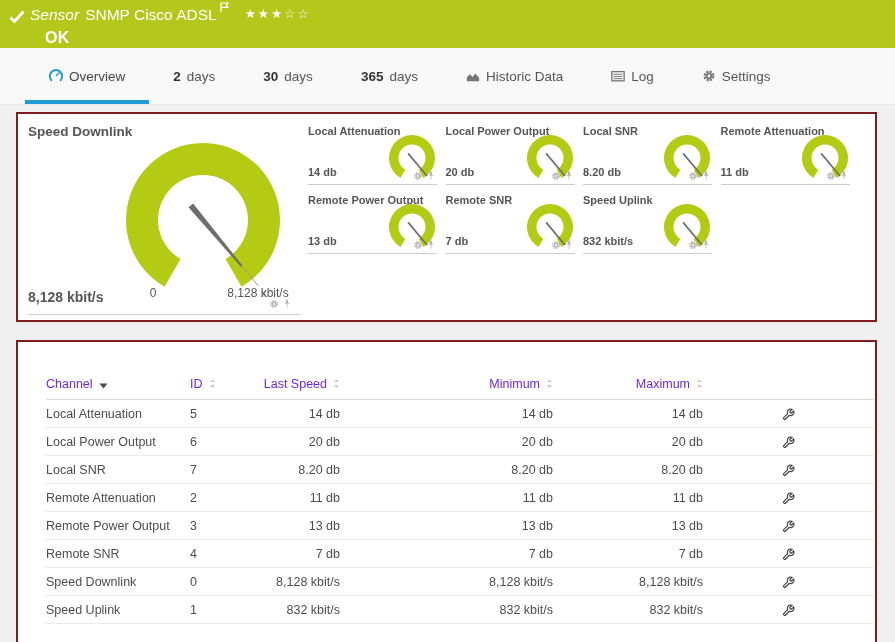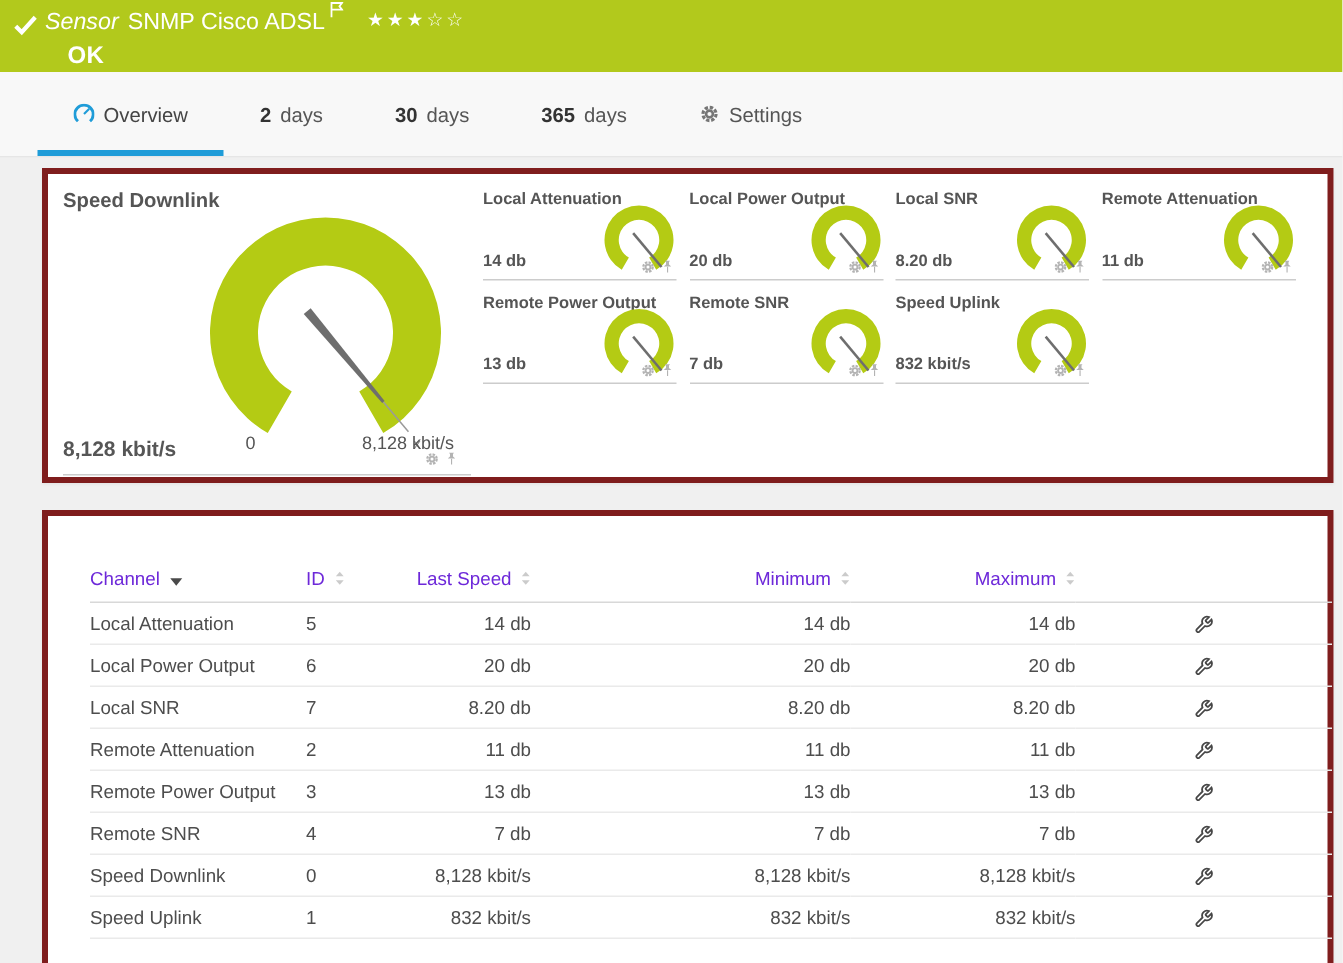--- a/index.html
+++ b/index.html
@@ -22,21 +22,21 @@
   .tab{position:relative;display:flex;align-items:center;gap:6px;padding:0 24px 0 24px;
        font-size:13.5px;color:#555;cursor:pointer;white-space:nowrap;}
   .tab .icon{color:#767676;}
   .tab .icon svg{width:14px;height:14px;}
   .tab .num{font-weight:bold;color:#333;}
   .tab.active{color:#444;}
   .tab.active .icon{color:#1f9cd8;}
   .tab-underline{position:absolute;left:0;right:0;bottom:0;height:4px;background:#1f9cd8;}
 
   
-  .panel{position:absolute;left:28px;width:861px;background:#fff;border:4px solid #7f1d1d;
+  .panel{position:absolute;left:16px;width:861px;background:#fff;border:2px solid #7f1d1d;
          box-sizing:border-box;box-shadow:0 1px 2px rgba(0,0,0,.05);}
   .gauges-panel{top:112px;height:210px;}
   .table-panel{top:340px;height:312px;}
 
   
   .big-cell{position:absolute;left:10px;top:8px;width:272px;height:194px;}
   .bc-title{position:absolute;left:0;top:2px;font-size:13.5px;font-weight:bold;color:#555;}
   .bc-gauge{position:absolute;left:96px;top:19px;}
   .bc-zero{position:absolute;left:110px;top:164px;width:30px;text-align:center;font-size:12px;color:#555;}
   .bc-max{position:absolute;left:170px;top:164px;width:120px;text-align:center;font-size:12px;color:#555;}
@@ -103,20 +103,37 @@
         <span class="num">2</span>
         <span class="lbl">days</span>
       </div>
       <div class="tab">
         <span class="num">30</span>
         <span class="lbl">days</span>
       </div>
       <div class="tab">
         <span class="num">365</span>
         <span class="lbl">days</span>
+      </div>
+      <div class="tab">
+        <span class="icon">
+          <svg width="15" height="13" viewBox="0 0 16 14">
+            <path d="M1 13V8.5L4.5 5l3 3.2L10.5 4 15 9v4z" fill="currentColor"></path>
+          </svg>
+        </span>
+        <span class="lbl">Historic Data</span>
+      </div>
+      <div class="tab">
+        <span class="icon">
+          <svg width="15" height="13" viewBox="0 0 16 14">
+            <rect x="1" y="2" width="14" height="10.5" fill="none" stroke="currentColor" stroke-width="1.5"></rect>
+            <path d="M3 5h10M3 7.5h10M3 10h10" stroke="currentColor" stroke-width="1.1" fill="none"></path>
+          </svg>
+        </span>
+        <span class="lbl">Log</span>
       </div>
       <div class="tab">
         <span class="icon">
           <svg width="13" height="13" viewBox="-8 -8 16 16">
             <circle r="5" fill="none" stroke="currentColor" stroke-width="2.4" stroke-dasharray="2.6 1.33"></circle>
             <circle r="2.6" fill="none" stroke="currentColor" stroke-width="2"></circle>
           </svg>
         </span>
         <span class="lbl">Settings</span>
       </div>

